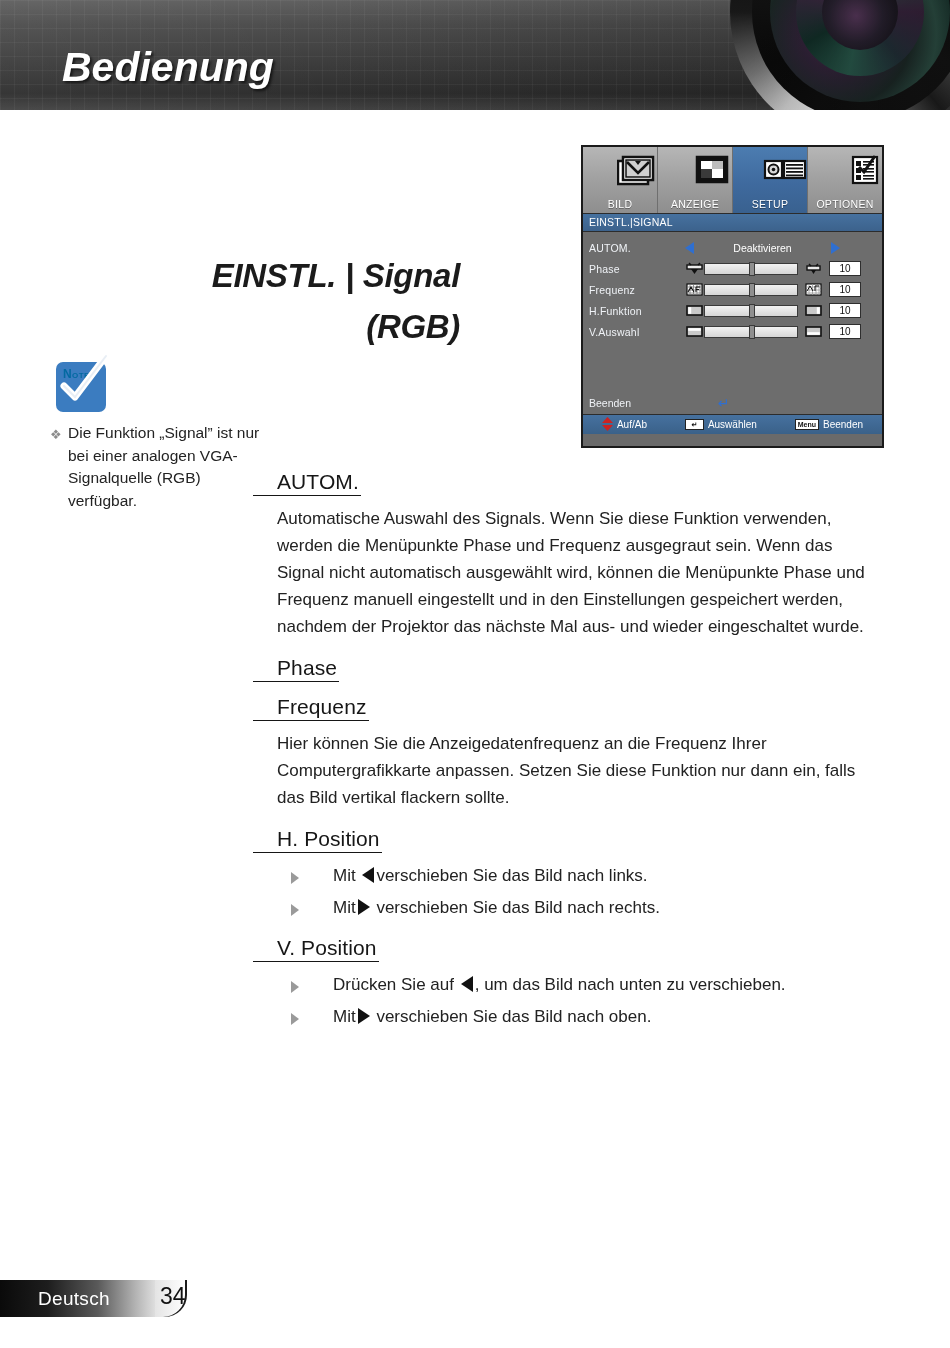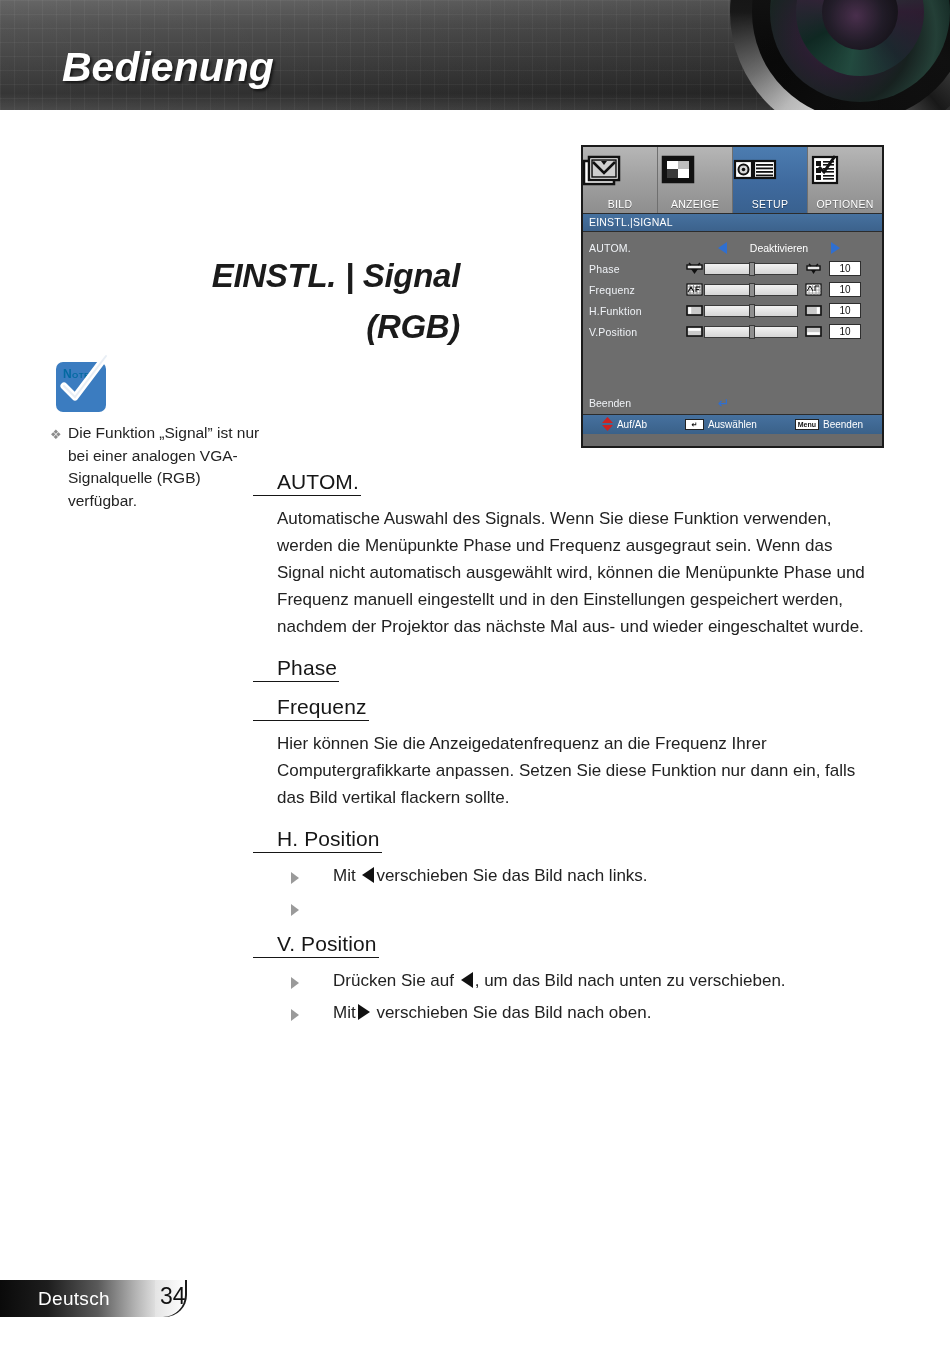--- a/index.html
+++ b/index.html
@@ -82,21 +82,21 @@
     background:#6a6a6a;
     box-sizing:border-box;
     font-size:11px;
     color:#e9eef5;
   }
   .osd-tabs{display:flex;height:66px;background:#9a9a9a;}
   .osd-tab{
     flex:1;position:relative;
     background:linear-gradient(to bottom,#b6b6b6 0%, #a2a2a2 45%, #8e8e8e 100%);
     border-right:1px solid #6f6f6f;
-    display:flex;flex-direction:column;align-items:flex-start;justify-content:flex-start;
+    display:flex;flex-direction:column;align-items:flex-end;justify-content:flex-start;
     padding-top:5px;box-sizing:border-box;
   }
   .osd-tab:last-child{border-right:none;}
   .osd-tab.active{
     background:linear-gradient(to bottom,#4c7cb0 0%, #3f6a9e 55%, #39618f 100%);
   }
   .osd-tab .tab-label{
     position:absolute;bottom:3px;left:0;right:0;text-align:center;
     font-size:10.5px;color:#ffffff;letter-spacing:0.3px;
     text-shadow:0 1px 0 rgba(0,0,0,0.35);
@@ -111,21 +111,21 @@
     border-top:1px solid #2c2c2c;border-bottom:1px solid #2c2c2c;
   }
   .osd-body{
     background:#6d6d6d;height:177px;position:relative;padding-top:5px;
   }
   .osd-row{
     height:21px;display:flex;align-items:center;padding:0 6px;
     color:#f0f3f7;font-size:10.5px;
   }
   .osd-row .lbl{width:96px;flex:0 0 96px;letter-spacing:0.2px;}
-  .osd-row .mid{flex:1;display:flex;align-items:center;justify-content:flex-end;gap:6px;}
+  .osd-row .mid{flex:1;display:flex;align-items:center;justify-content:space-between;gap:6px;}
   .arrow-l,.arrow-r{width:0;height:0;border-top:6px solid transparent;border-bottom:6px solid transparent;}
   .arrow-l{border-right:9px solid #2f6fd0;}
   .arrow-r{border-left:9px solid #2f6fd0;}
   .opt-val{min-width:92px;text-align:center;font-size:10.5px;color:#ffffff;}
   .slider{
     width:92px;height:10px;background:linear-gradient(to bottom,#f2f2f2,#d6d6d6);
     border:1px solid #3a3a3a;position:relative;
   }
   .slider .knob{
     position:absolute;left:50%;top:-2px;margin-left:-2px;width:4px;height:12px;
@@ -374,21 +374,21 @@
       <span class="ico-sm" style="margin-left:6px;">
         <svg width="19" height="13" viewBox="0 0 19 13">
           <rect x="2" y="2" width="15" height="9" fill="#c9c9c9" stroke="#111" stroke-width="1.6"></rect>
           <rect x="12.8" y="3.2" width="3" height="6.6" fill="#ffffff"></rect>
         </svg>
       </span>
       <span class="valbox">10</span>
     </div>
 
     <div class="osd-row">
-      <span class="lbl">V.Position</span>
+      <span class="lbl">V.Auswahl</span>
       <span class="ico-sm">
         <svg width="19" height="13" viewBox="0 0 19 13">
           <rect x="2" y="2" width="15" height="9" fill="#c9c9c9" stroke="#111" stroke-width="1.6"></rect>
           <rect x="3.2" y="3.2" width="12.6" height="2.6" fill="#ffffff"></rect>
         </svg>
       </span>
       <span class="slider">
           <span class="knob"></span>
         </span>
       <span class="ico-sm" style="margin-left:6px;">
@@ -446,20 +446,21 @@
 
   <div class="sec-wrap">
     <div class="sec-head">H. Position</div>
     <div class="bullets">
       <div class="bul-row">
         <span class="bul-tri"></span>
         <span class="bul-txt"><span>Mit </span><span class="inl-l"></span><span>verschieben Sie das Bild nach links.</span></span>
       </div>
       <div class="bul-row">
         <span class="bul-tri"></span>
+        <span class="bul-txt"><span>Mit</span><span class="inl-r"></span><span> verschieben Sie das Bild nach rechts.</span></span>
       </div>
     </div>
   </div>
 
   <div class="sec-wrap">
     <div class="sec-head">V. Position</div>
     <div class="bullets">
       <div class="bul-row">
         <span class="bul-tri"></span>
         <span class="bul-txt"><span>Drücken Sie auf </span><span class="inl-l"></span><span>, um das Bild nach unten zu verschieben.</span></span>

